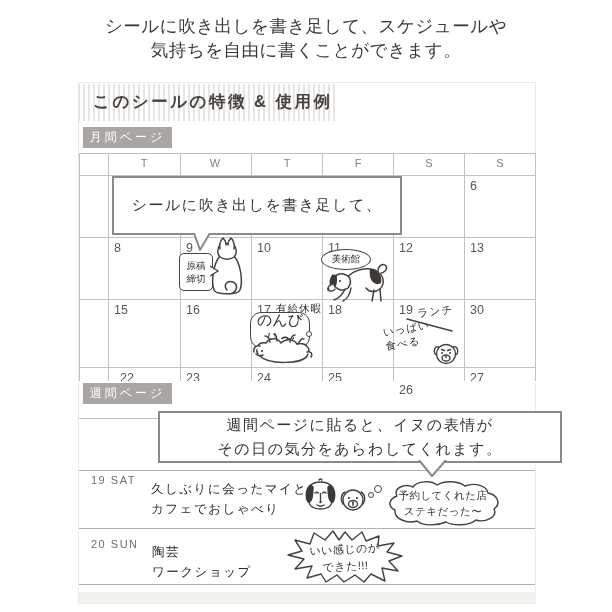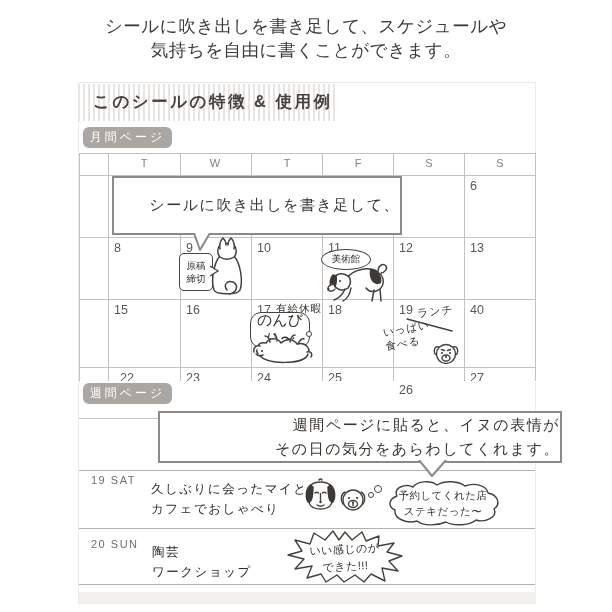--- a/index.html
+++ b/index.html
@@ -10,31 +10,31 @@
   .intro{position:absolute;left:0;width:612px;text-align:center;font-size:17.5px;
          font-weight:500;color:#3b3a38;letter-spacing:0.5px;}
   
   .panel{position:absolute;left:78px;top:82px;width:458px;height:522px;background:#fff;
          border:1px solid #ecebe9;box-sizing:border-box;}
   .banner{position:absolute;left:78px;top:84px;width:260px;height:37px;
           background:repeating-linear-gradient(90deg,#e7e4e1 0 2px,#ffffff 2px 5px);}
   .title{position:absolute;left:93px;top:91px;font-size:16.5px;font-weight:600;
          color:#454240;letter-spacing:2.5px;}
   .badge{position:absolute;width:89px;height:21px;background:#aba6a1;color:#fff;
-         font-size:12px;letter-spacing:3px;display:flex;align-items:center;justify-content:center;border-radius:6px;}
+         font-size:12px;letter-spacing:3px;display:flex;align-items:center;justify-content:center;}
   
   .hl{position:absolute;height:1px;background:#c4c1be;}
   .vl{position:absolute;width:1px;background:#c4c1be;}
   .dow{position:absolute;width:22px;text-align:center;font-size:11px;color:#84817d;}
   .date{position:absolute;font-size:12.5px;color:#5b5854;}
   
   .bubble{position:absolute;background:#fff;border:2px solid #8d8a86;box-sizing:border-box;
           display:flex;flex-direction:column;justify-content:center;text-align:center;
           color:#383531;font-weight:500;z-index:6;}
-  .bubble div{line-height:1.62;text-align:right;}
+  .bubble div{line-height:1.62;}
   .tail{position:absolute;z-index:7;}
   .hand{position:absolute;color:#2f2d2a;letter-spacing:1px;z-index:5;}
   .mini-bubble{position:absolute;background:#fff;border:1.5px solid #47443f;box-sizing:border-box;
                display:flex;flex-direction:column;align-items:center;justify-content:center;
                color:#2f2d2a;z-index:5;text-align:center;}
   .trail-dot{position:absolute;background:#fff;border:1.3px solid #47443f;border-radius:50%;z-index:5;}
   .sticker{position:absolute;z-index:5;}
   .wlabel{position:absolute;font-size:11px;letter-spacing:1.5px;color:#716e6a;}
   .cloudtxt{position:absolute;text-align:center;font-size:10.5px;letter-spacing:0.5px;
             color:#33302d;line-height:1.55;z-index:6;}
@@ -77,21 +77,21 @@
 <div class="date" style="left:186px;top:241px">9</div>
 <div class="date" style="left:257px;top:241px">10</div>
 <div class="date" style="left:328px;top:241px">11</div>
 <div class="date" style="left:399px;top:241px">12</div>
 <div class="date" style="left:470px;top:241px">13</div>
 <div class="date" style="left:114px;top:303px">15</div>
 <div class="date" style="left:186px;top:303px">16</div>
 <div class="date" style="left:257px;top:303px">17</div>
 <div class="date" style="left:328px;top:303px">18</div>
 <div class="date" style="left:399px;top:303px">19</div>
-<div class="date" style="left:470px;top:303px">40</div>
+<div class="date" style="left:470px;top:303px">30</div>
 <div class="date" style="left:120px;top:371px">22</div>
 <div class="date" style="left:186px;top:371px">23</div>
 <div class="date" style="left:257px;top:371px">24</div>
 <div class="date" style="left:328px;top:371px">25</div>
 <div class="date" style="left:399px;top:383px">26</div>
 <div class="date" style="left:470px;top:371px">27</div>
 
 <div class="abs" style="left:79px;top:381px;width:457px;height:2px;background:#fff;z-index:4"></div>
 
 <div class="bubble" style="left:112px;top:176px;width:290px;height:59px;font-size:15px;letter-spacing:1.5px">

